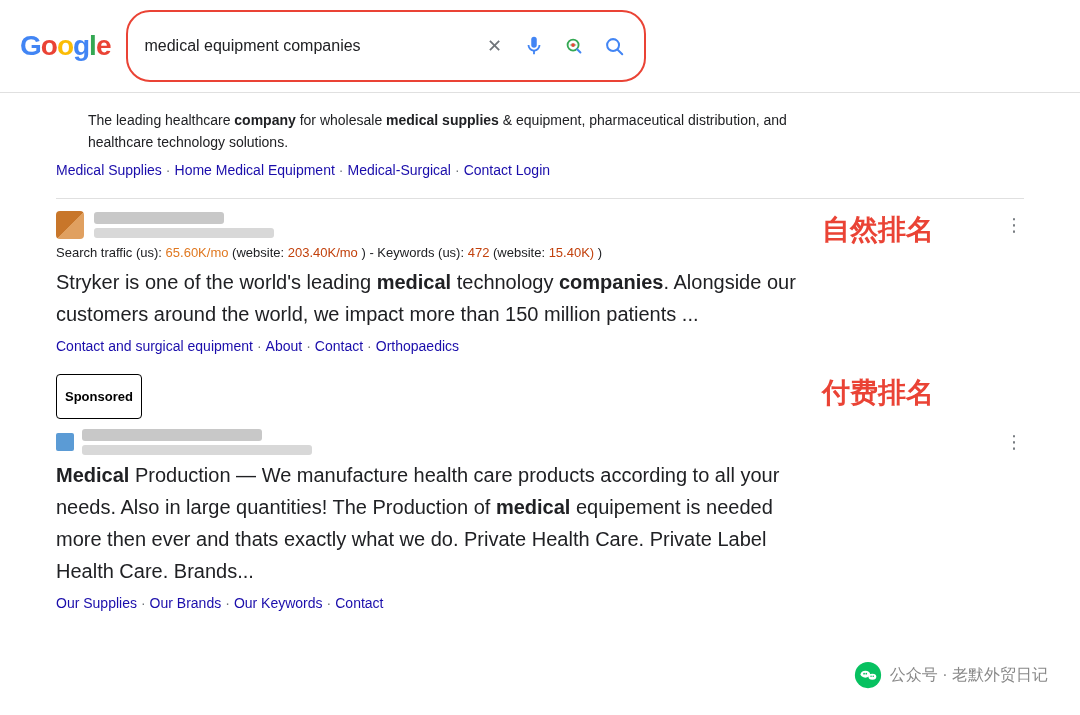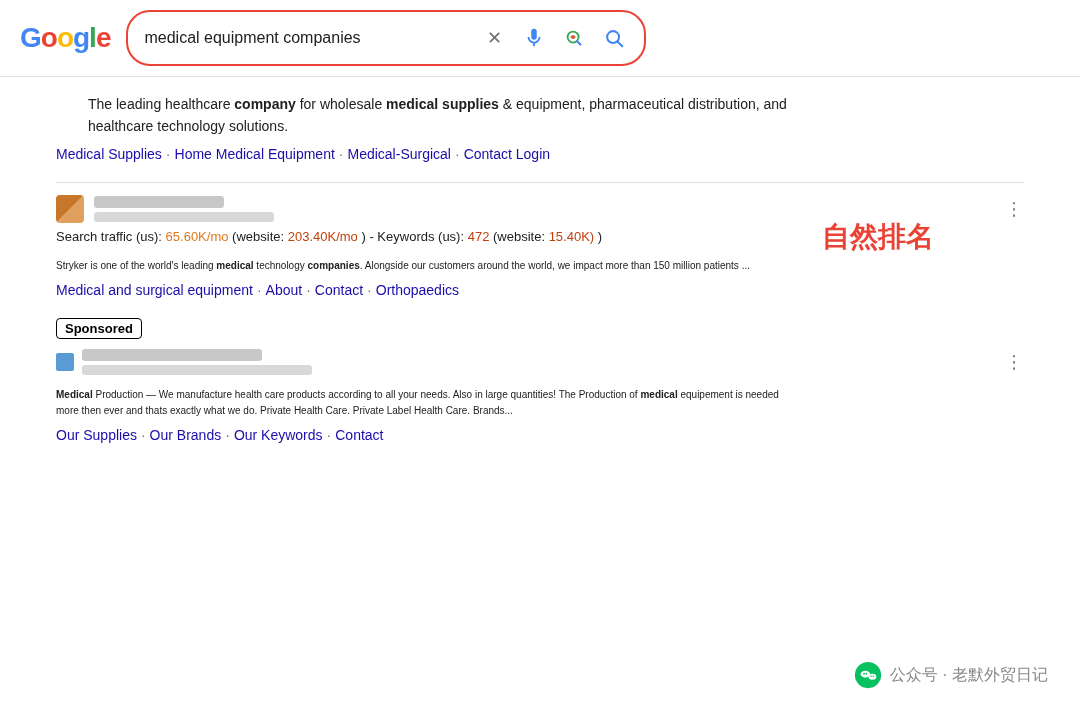--- a/index.html
+++ b/index.html
@@ -34,21 +34,21 @@
     .logo-o2 { color: #FBBC05; }
     .logo-g2 { color: #4285F4; }
     .logo-l { color: #34A853; }
     .logo-e { color: #EA4335; }
 
     .search-bar-wrapper {
       display: flex;
       align-items: center;
       border: 2px solid #EA4335;
       border-radius: 24px;
-      padding: 12px 16px;
+      padding: 20px 16px;
       flex: 1;
       max-width: 520px;
     }
 
     .search-input {
       flex: 1;
       border: none;
       outline: none;
       font-size: 16px;
       color: #202124;
@@ -190,48 +190,47 @@
     }
     .moz-info a, .moz-link {
       color: #1a0dab;
       text-decoration: none;
       cursor: pointer;
     }
     .orange-text { color: #e07820; }
     .blue-text { color: #c2410c; }
 
     .result-desc {
-      font-size: 10px;
+      font-size: 20px;
       color: #202124;
-      margin-top: 12px;
+      margin-top: 4px;
       max-width: 740px;
       line-height: 1.6;
     }
     .result-desc strong { font-weight: bold; }
 
     
     .sponsored-badge {
       display: inline-block;
       border: 1.5px solid #000;
       border-radius: 4px;
-      padding: 2px 8px;
+      padding: 14px 8px;
       font-size: 13px;
       font-weight: bold;
       color: #000;
       margin-bottom: 10px;
     }
 
     
     .natural-label {
       position: absolute;
       color: #EA4335;
       font-size: 28px;
       font-weight: bold;
       right: 90px;
-      margin-top: 23px;
     }
     .paid-label {
       position: absolute;
       color: #EA4335;
       font-size: 28px;
       font-weight: bold;
       right: 90px;
     }
 
     .relative-wrapper {
@@ -357,32 +356,33 @@
         <span> (website: </span>
         <span class="blue-text">15.40K)</span>
         <span>)</span>
       </div>
 
       <p class="result-desc">
         Stryker is one of the world's leading <strong>medical</strong> technology <strong>companies</strong>. Alongside our customers around the world, we impact more than 150 million patients ...
       </p>
 
       <div class="sitelinks">
-        <a class="sitelink">Medical and surgical equipment</a>
+        <a class="sitelink">Contact and surgical equipment</a>
         <span class="dot-sep"> · </span>
         <a class="sitelink">About</a>
         <span class="dot-sep"> · </span>
         <a class="sitelink">Contact</a>
         <span class="dot-sep"> · </span>
         <a class="sitelink">Orthopaedics</a>
       </div>
     </div>
   </div>
 
   <div class="relative-wrapper">
+    <span class="paid-label">付费排名</span>
 
     <div class="result-block">
       
       <div class="sponsored-badge">Sponsored</div>
 
       
       <div class="result-header">
         <div style="display:flex;flex-direction:column;gap:4px;flex:1;">
           <div style="display:flex;align-items:center;gap:8px;">
             <div style="width:18px;height:18px;background:#5b9bd5;border-radius:2px;flex-shrink:0;"></div>

